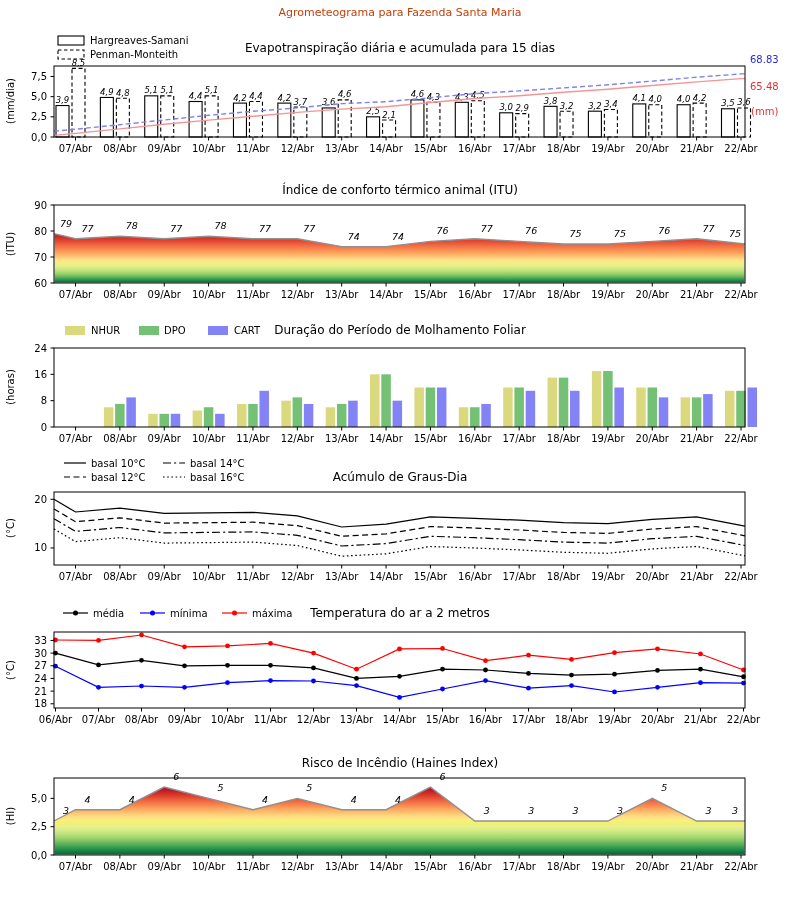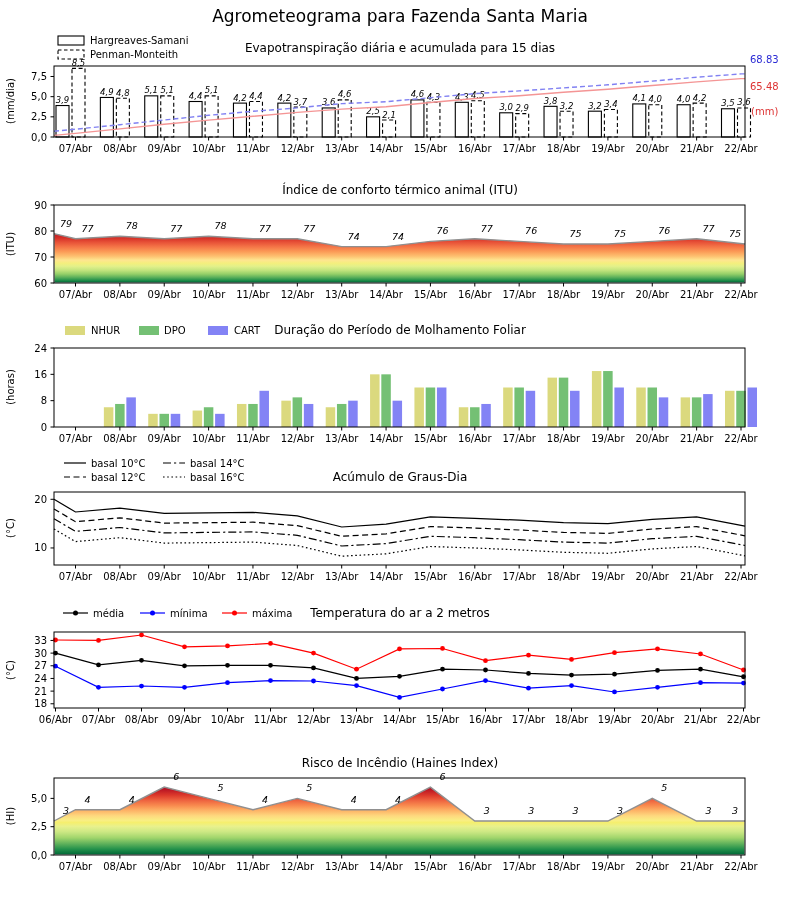--- a/index.html
+++ b/index.html
@@ -1,19 +1,19 @@
 <!DOCTYPE html>
 <html><head>
 <meta charset="utf-8">
 <style>
   html,body{margin:0;padding:0;background:#fff;}
   .page{position:relative;width:800px;height:900px;background:#fff;overflow:hidden;
         font-family:"DejaVu Sans","Liberation Sans",sans-serif;}
   .main-title{position:absolute;top:6px;left:0;width:800px;text-align:center;
-        font-size:17px;color:#000000;}
+        font-size:11px;color:#c2410c;}
   svg.chart{position:absolute;left:0;width:800px;display:block;}
   #c-evapo{top:30px;height:142px;}
   #c-itu{top:180px;height:135px;}
   #c-molhamento{top:318px;height:132px;}
   #c-graus{top:453px;height:137px;}
   #c-temp{top:593px;height:147px;}
   #c-haines{top:743px;height:145px;}
   text{font-family:"DejaVu Sans","Liberation Sans",sans-serif;}
 </style>
 </head>

